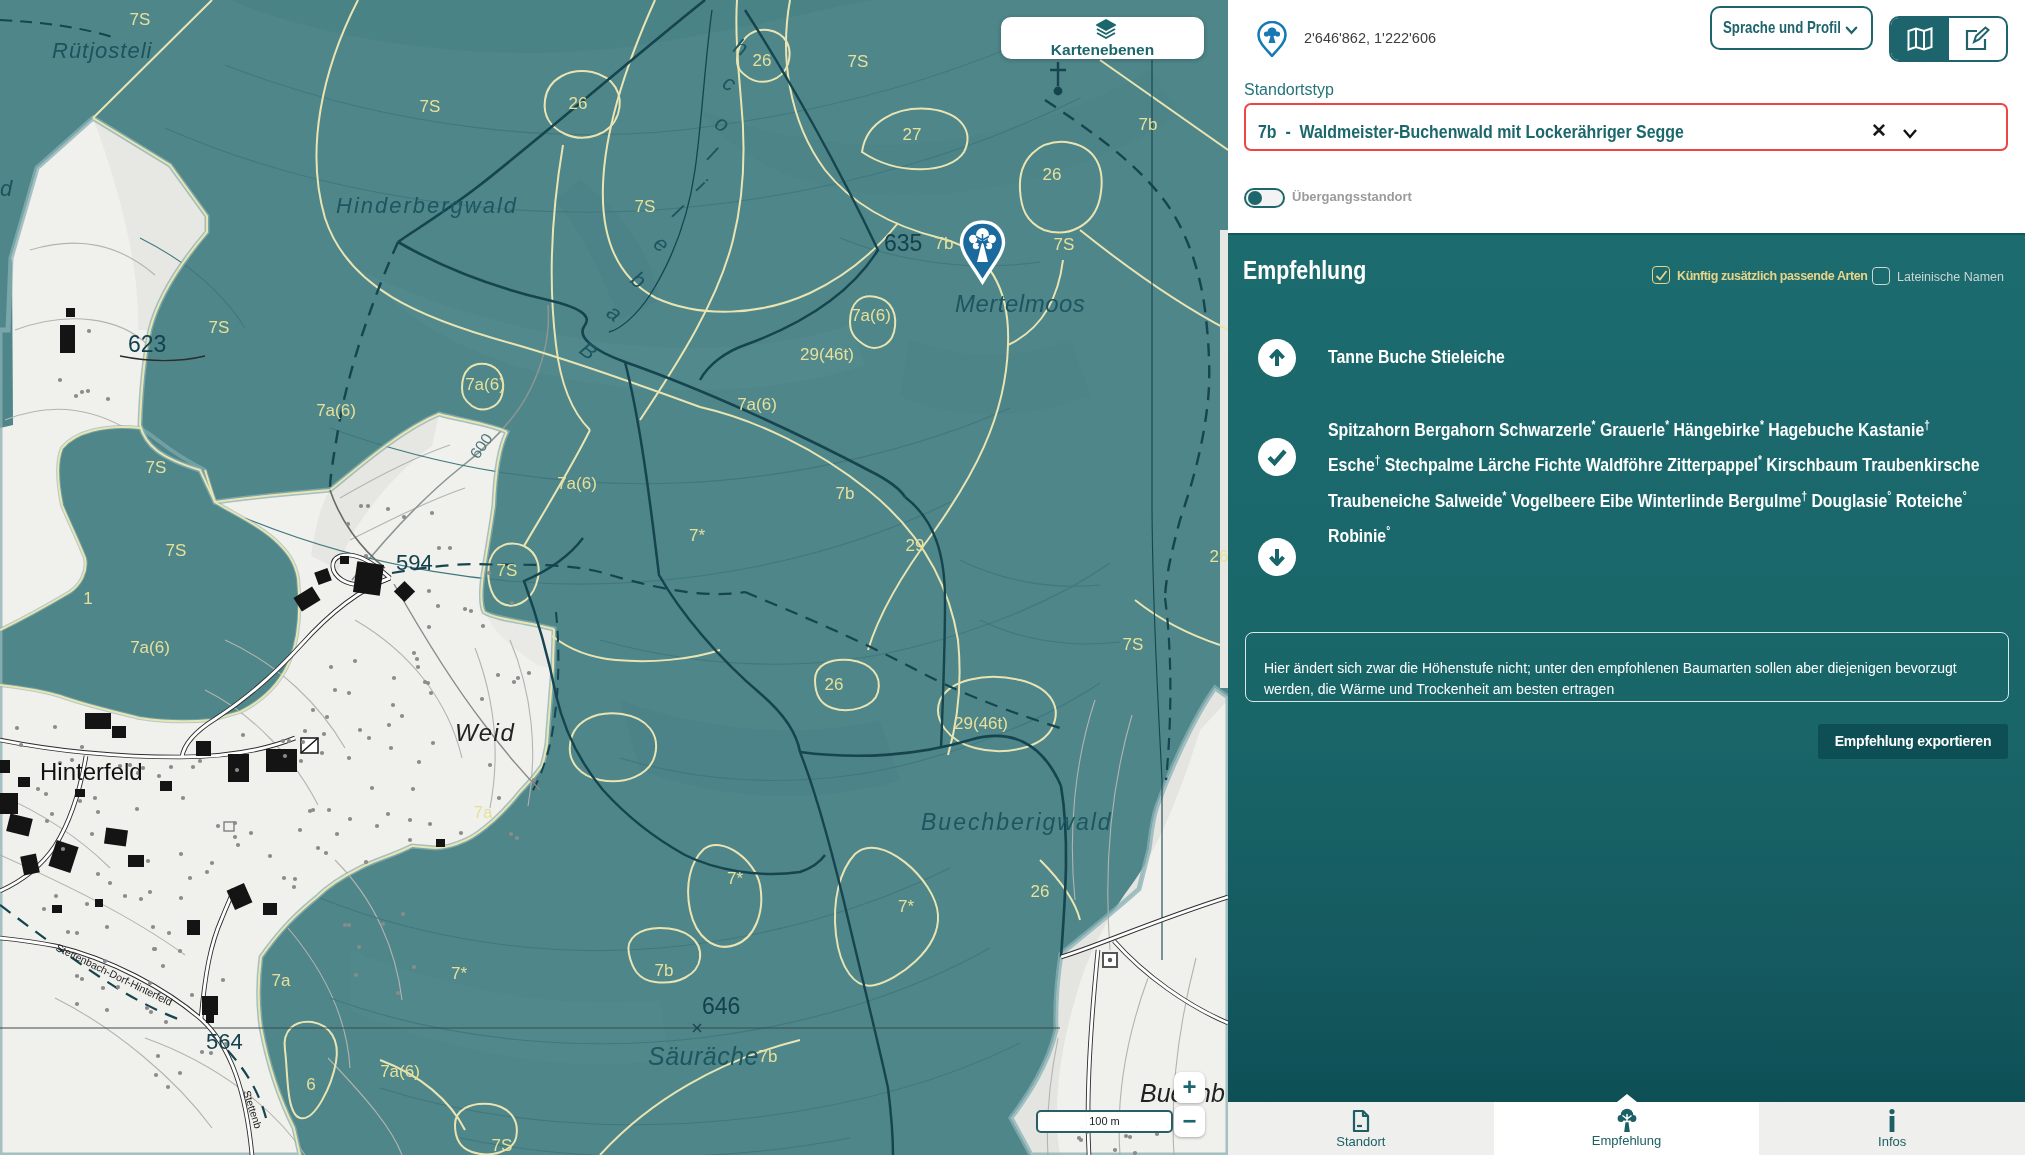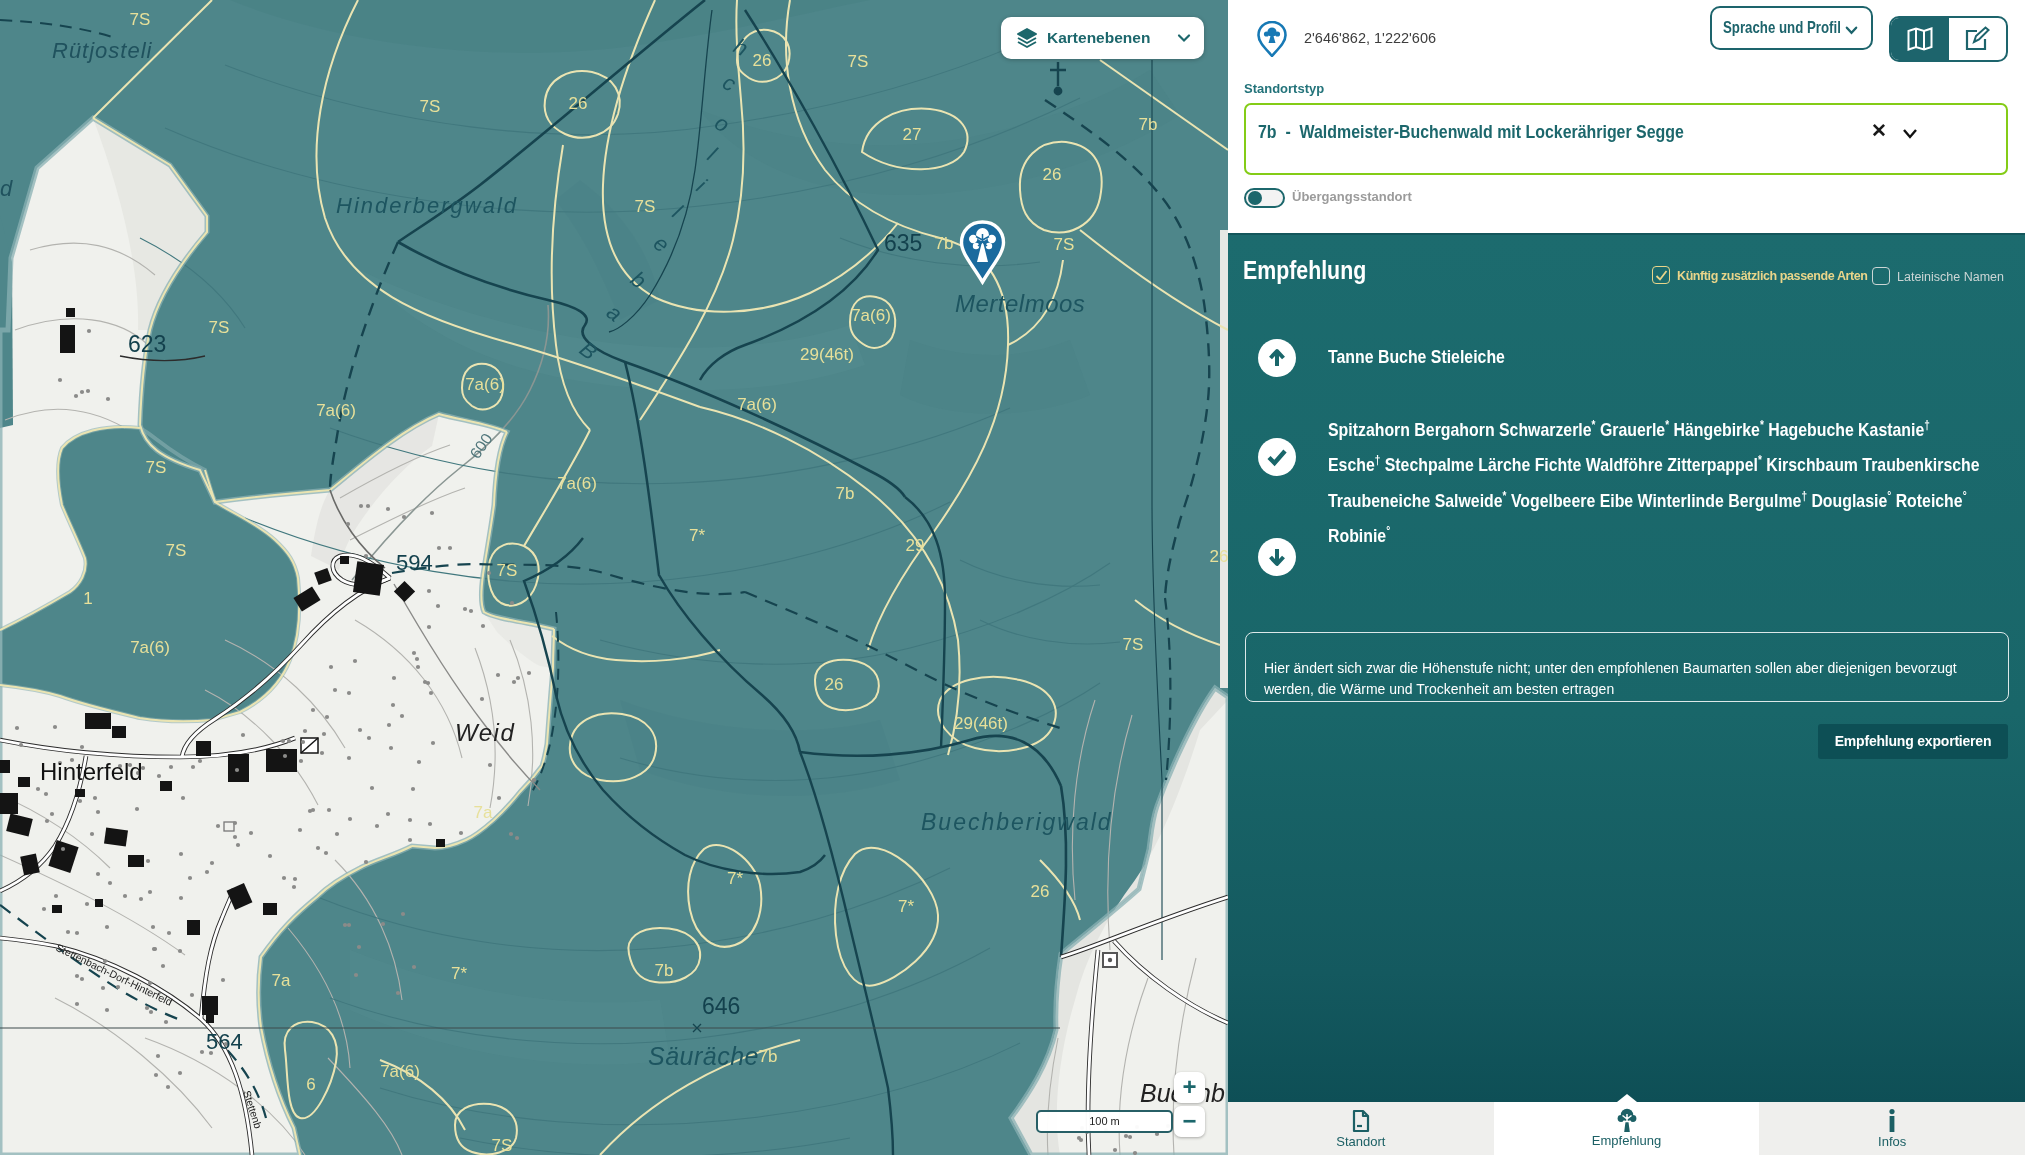--- a/index.html
+++ b/index.html
@@ -1,37 +1,37 @@
 <!DOCTYPE html>
 <html><head>
 <meta charset="utf-8">
 <style>
   * { margin:0; padding:0; box-sizing:border-box; }
   html,body { width:2025px; height:1155px; overflow:hidden; font-family:"Liberation Sans", sans-serif; }
   #stage { position:relative; width:2025px; height:1155px; background:#fff; }
   #map { position:absolute; left:0; top:0; width:1228px; height:1155px; background:#eff0ec; }
   
   .kbtn { position:absolute; left:1001px; top:17px; width:203px; height:42px; background:#fff; border-radius:10px;
-          box-shadow:0 1px 4px rgba(0,0,0,.25); display:flex; align-items:center; color:#1c676c; font-weight:bold; font-size:15.5px; }
+          box-shadow:0 1px 4px rgba(0,0,0,.25); display:flex; align-items:center; color:#1c676c; font-weight:bold; font-size:15.5px;flex-direction:column; }
   .zoombtn { position:absolute; width:31px; height:31px; background:#fff; border-radius:7px; box-shadow:0 1px 3px rgba(0,0,0,.3);
              color:#1c676c; font-size:24px; font-weight:bold; text-align:center; line-height:29px; }
   .scalebox { position:absolute; left:1036px; top:1110px; width:137px; height:23px; background:rgba(255,255,255,.96);
               border:2px solid #275f66; border-radius:5px; font-size:11px; color:#222; text-align:center; line-height:19px; }
   
   #panel { position:absolute; left:1228px; top:0; width:797px; height:1155px; background:#fff; }
   .topwhite { position:absolute; left:0; top:0; width:797px; height:233px; background:#fff; }
   .coords { position:absolute; left:76px; top:30px; font-size:14.5px; color:#3d3d3d; }
   .sprache { position:absolute; left:482px; top:6px; width:163px; height:44px; border:2.5px solid #1d646c; border-radius:10px;
              color:#1d646c; font-weight:bold; font-size:17px; line-height:39px; padding-left:11px; white-space:nowrap; }
   .sprache .sq { display:inline-block; transform:scaleX(0.78); transform-origin:0 50%; }
   .btngroup { position:absolute; left:661px; top:16px; width:119px; height:46px; border:2.5px solid #1d646c; border-radius:10px; overflow:hidden; display:flex; }
   .btngroup .half { width:50%; height:100%; display:flex; align-items:center; justify-content:center; }
   .btngroup .half.act { background:#1d646c; }
-  .lbl { position:absolute; left:16px; top:81px; font-size:13px; font-weight:bold; color:#23737a; }
-  .selbox { position:absolute; left:16px; top:103px; width:764px; height:72px; border:2px solid #84cc16; border-radius:7px; background:#fff; }
+  .lbl { position:absolute; left:16px; top:81px; font-size:16px; font-weight:normal; color:#23737a; }
+  .selbox { position:absolute; left:16px; top:103px; width:764px; height:48px; border:2px solid #ef4444; border-radius:7px; background:#fff; }
   .selbox .txt { position:absolute; left:12px; top:16px; font-size:19px; font-weight:bold; color:#1c676c; white-space:nowrap; transform:scaleX(0.838); transform-origin:0 0; }
   .selbox .x { position:absolute; right:119px; top:14px; font-size:19px; font-weight:600; color:#1a1a1a; }
   .toggle { position:absolute; left:16px; top:188px; width:41px; height:20px; border:2px solid #1c676c; border-radius:11px; background:#f3f3f3; }
   .toggle .knob { position:absolute; left:2px; top:1px; width:14px; height:14px; border-radius:50%; background:#1c676c; }
   .tlabel { position:absolute; left:64px; top:189px; font-size:13px; font-weight:bold; color:#9b9b9b; }
   .teal { position:absolute; left:0; top:233px; width:797px; height:869px; border-top:2px solid #14575c;
           background:linear-gradient(180deg,#1c6b6e 0%, #196669 55%, #14595f 85%, #0e4f56 100%); color:#fff; }
   .emph { position:absolute; left:15px; top:20px; font-size:26px; font-weight:bold; white-space:nowrap; transform:scaleX(0.82); transform-origin:0 0; }
   .chk { position:absolute; width:18px; height:18px; border-radius:4px; }
   .chktext1 { position:absolute; left:449px; top:34px; font-size:12.5px; font-weight:bold; letter-spacing:-0.4px; color:#e9d58a; white-space:nowrap; }

